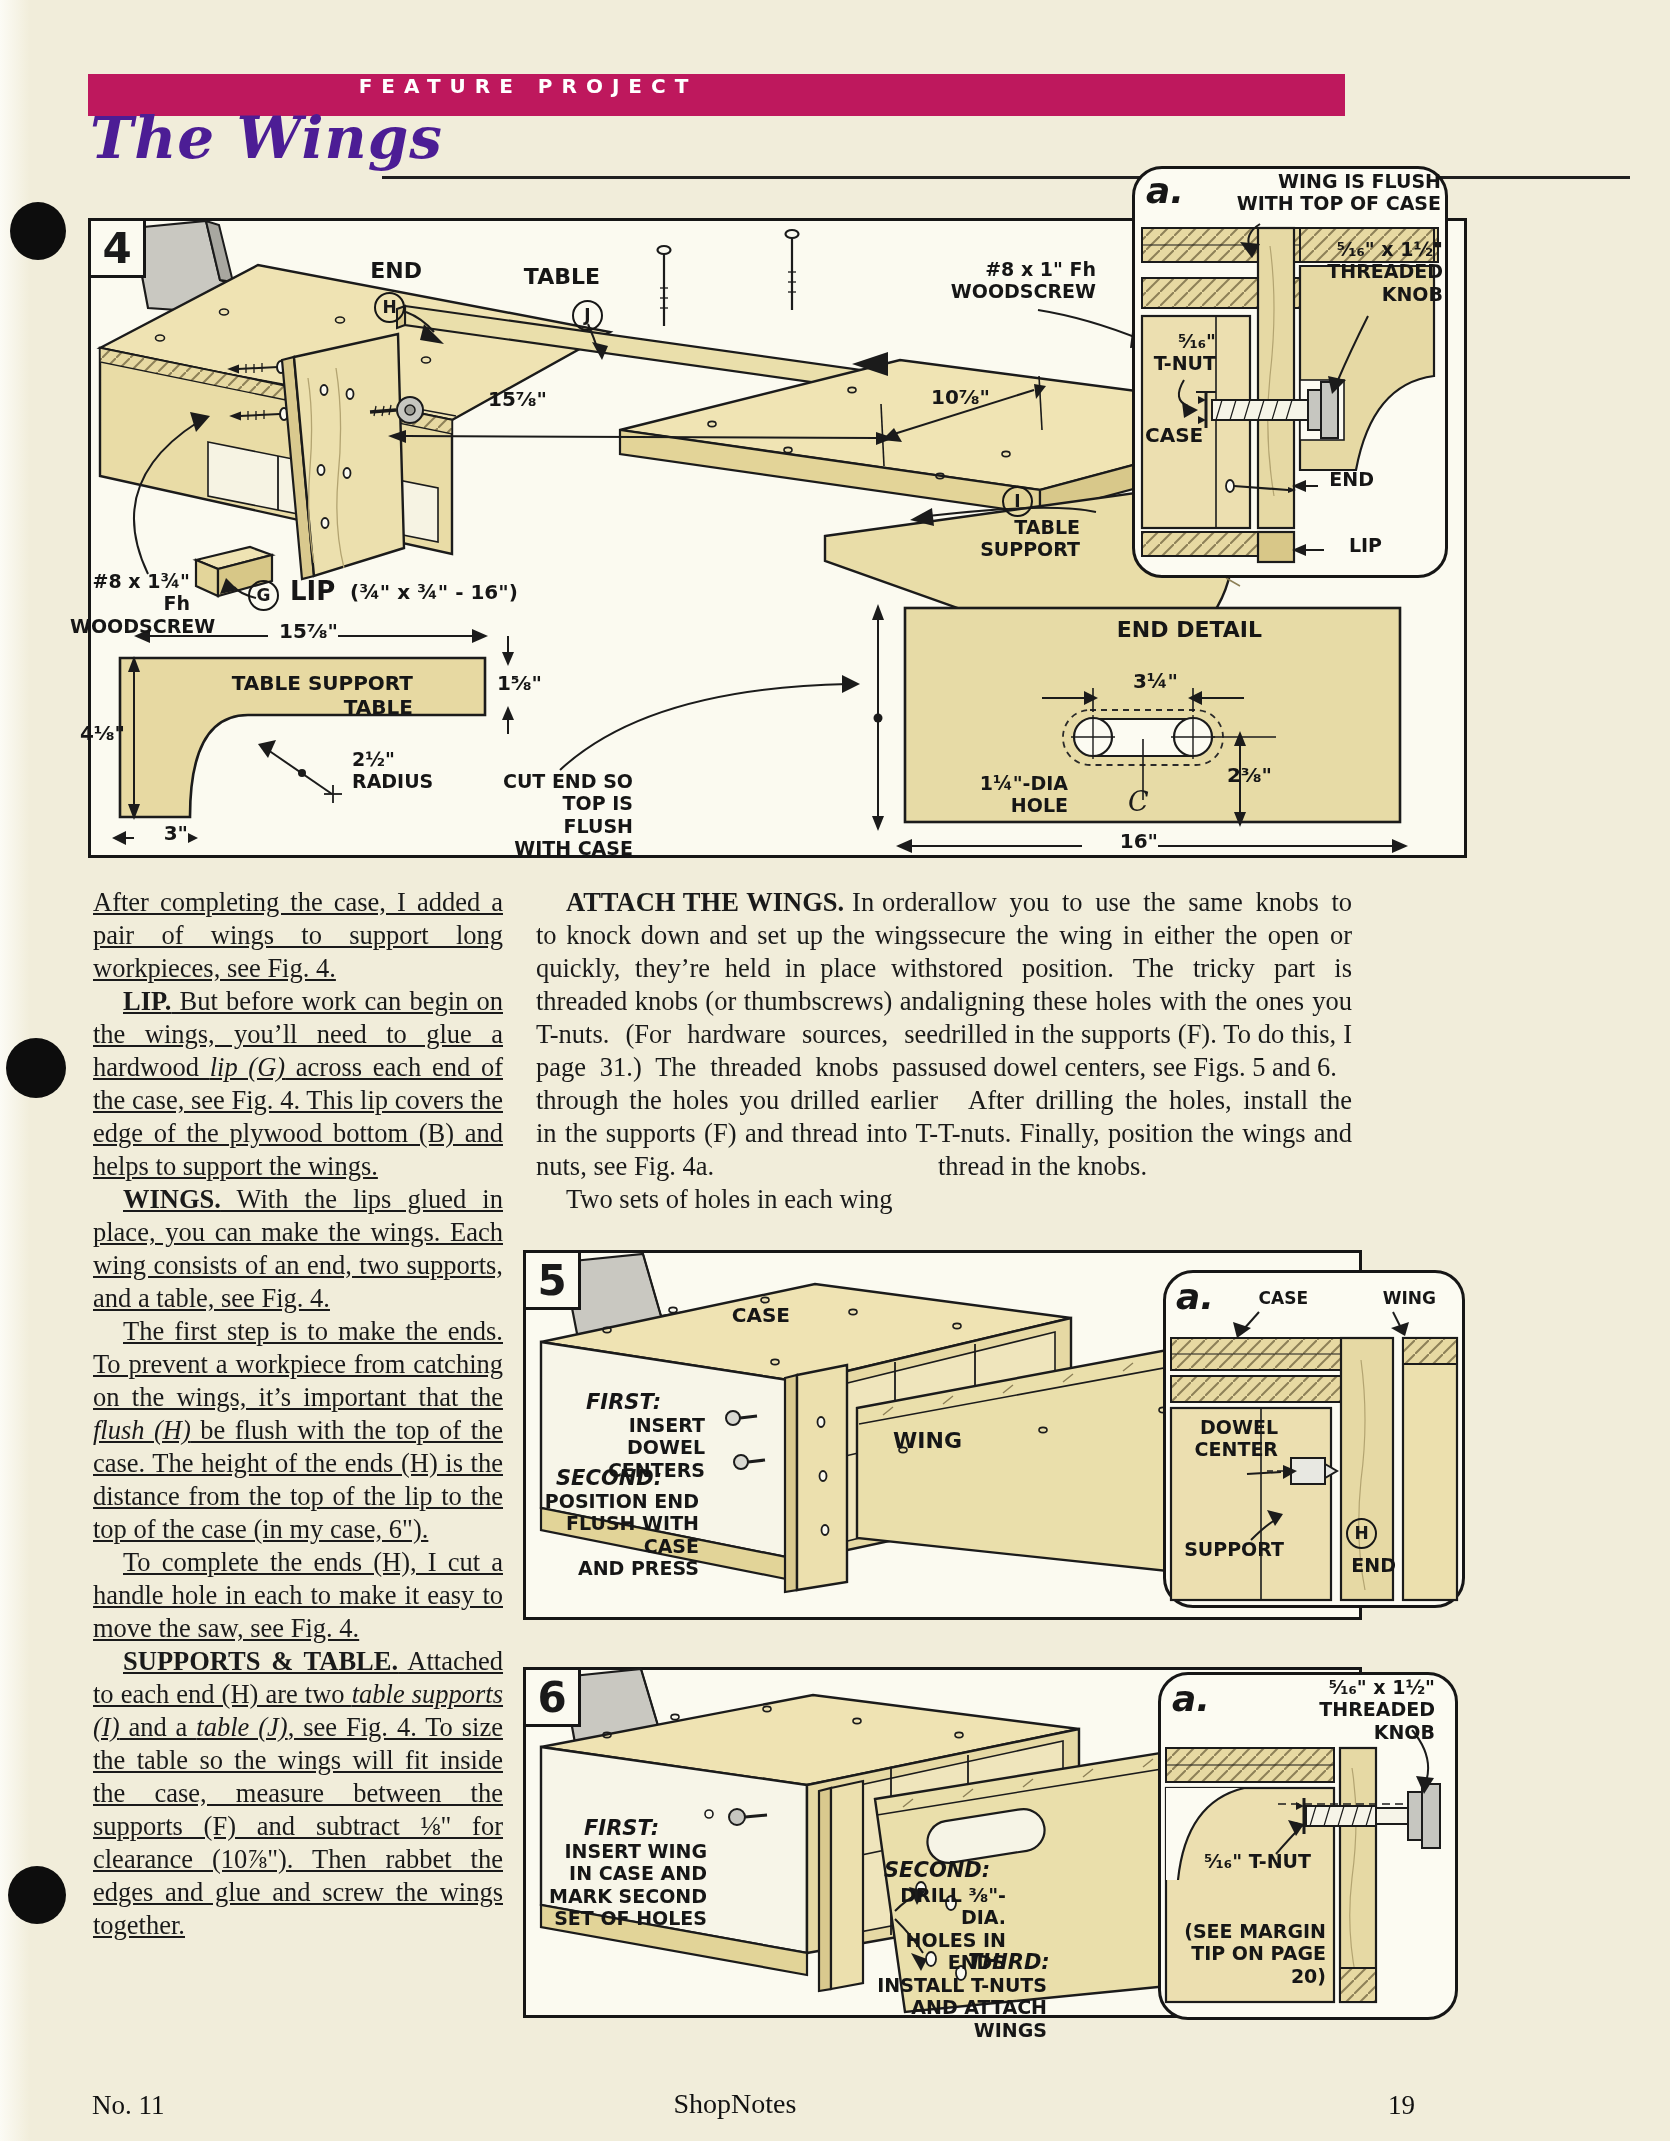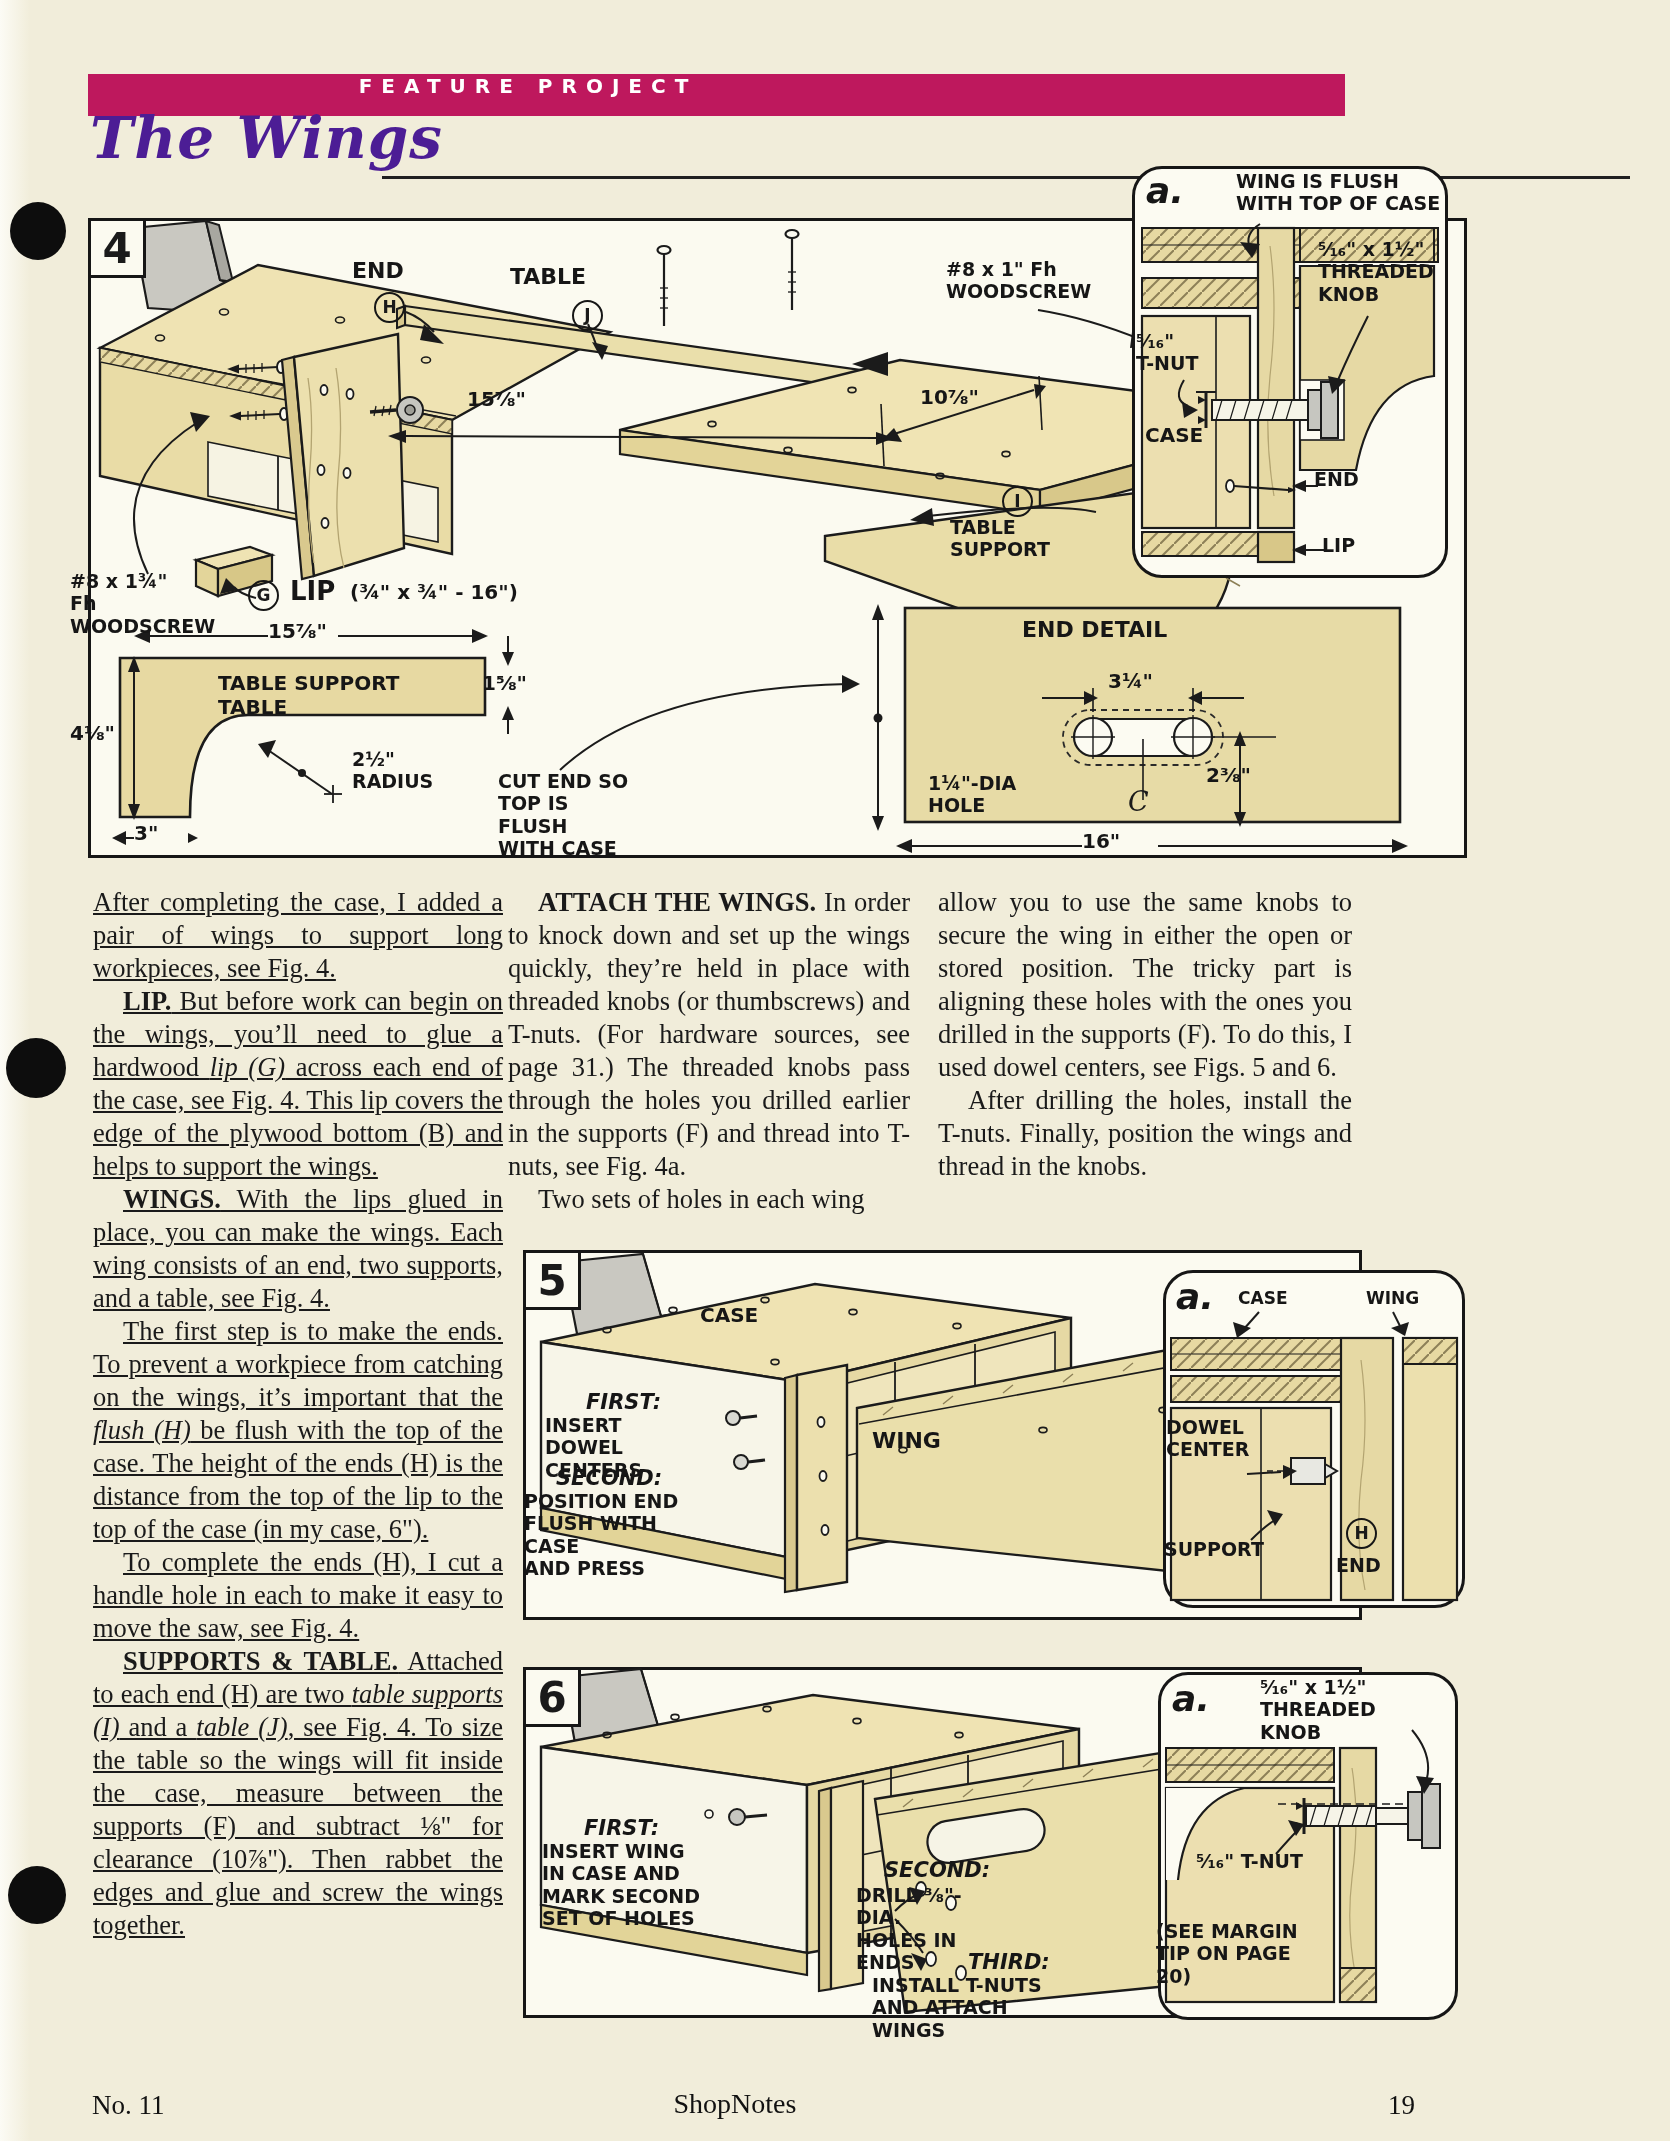--- a/index.html
+++ b/index.html
@@ -14,21 +14,21 @@
   .title{position:absolute;left:90px;top:104px;font:italic 700 58px "DejaVu Serif",serif;
         color:#4c1d95;letter-spacing:1px;}
   .rule{position:absolute;background:#202020;}
   .panel{position:absolute;background:#fbfaf0;border:3px solid #161616;}
   .dbox{position:absolute;background:#fcfbf2;border:3px solid #161616;border-radius:30px;}
   .numbox{position:absolute;width:52px;height:54px;background:#fbfaf0;border-right:3px solid #161616;
         border-bottom:3px solid #161616;font:700 42px "DejaVu Sans",sans-serif;
         display:flex;align-items:center;justify-content:center;}
   .art{position:absolute;}
   .lbl{position:absolute;font-family:"DejaVu Sans",sans-serif;font-weight:700;white-space:pre-line;
-        text-align:left;line-height:1.18;color:#161616;}
+        text-align:right;line-height:1.18;color:#161616;}
   .s17{font-size:17px}.s19{font-size:19px}.s20{font-size:20px}.s22{font-size:22px}
   .head{font-size:21px;text-align:left;font-style:italic;}
   .atag{font:italic 700 36px "DejaVu Sans",sans-serif;}
   .tl{text-align:left;}
   .pbg{background:#fbfaf0;}
   .col{position:absolute;text-align:justify;font-size:26.5px;line-height:33px;}
   .col p{margin:0;}
   .col .ind{text-indent:30px;}
   .col .b{font-weight:700;}
   .col .i{font-style:italic;}
@@ -336,21 +336,21 @@
   <div class="lbl s19" style="left:1322px;top:534px;width:60px;">LIP</div>
 
   <div class="col" style="left:93px;top:886px;width:410px;text-decoration:underline;">
       <p><span class="">After completing the case, I added a pair of wings to support long workpieces, see Fig. 4.</span></p>
       <p class="ind"><span class="b">LIP.</span><span class=""> But before work can begin on the wings, you’ll need to glue a hardwood </span><span class=" i">lip (G)</span><span class=""> across each end of the case, see Fig. 4. This lip covers the edge of the plywood bottom (B) and helps to support the wings.</span></p>
       <p class="ind"><span class="b">WINGS.</span><span class=""> With the lips glued in place, you can make the wings. Each wing consists of an end, two supports, and a table, see Fig. 4.</span></p>
       <p class="ind"><span class="">The first step is to make the ends. To prevent a workpiece from catching on the wings, it’s important that the </span><span class=" i">flush (H)</span><span class=""> be flush with the top of the case. The height of the ends (H) is the distance from the top of the lip to the top of the case (in my case, 6").</span></p>
       <p class="ind"><span class="">To complete the ends (H), I cut a handle hole in each to make it easy to move the saw, see Fig. 4.</span></p>
       <p class="ind"><span class="b">SUPPORTS &amp; TABLE.</span><span class=""> Attached to each end (H) are two </span><span class=" i">table supports (I)</span><span class=""> and a </span><span class=" i">table (J)</span><span class="">, see Fig. 4. To size the table so the wings will fit inside the case, measure between the supports (F) and subtract ⅛" for clearance (10⅞"). Then rabbet the edges and glue and screw the wings together.</span></p>
     </div>
-  <div class="col" style="left:508px;top:886px;width:402px;">
+  <div class="col" style="left:536px;top:886px;width:402px;">
       <p class="ind"><span class="b">ATTACH THE WINGS.</span><span class=""> In order to knock down and set up the wings quickly, they’re held in place with threaded knobs (or thumbscrews) and T-nuts. (For hardware sources, see page 31.) The threaded knobs pass through the holes you drilled earlier in the supports (F) and thread into T-nuts, see Fig. 4a.</span></p>
       <p class="ind"><span class="">Two sets of holes in each wing</span></p>
     </div>
   <div class="col" style="left:938px;top:886px;width:414px;">
       <p><span class="">allow you to use the same knobs to secure the wing in either the open or stored position. The tricky part is aligning these holes with the ones you drilled in the supports (F). To do this, I used dowel centers, see Figs. 5 and 6.</span></p>
       <p class="ind"><span class="">After drilling the holes, install the T-nuts. Finally, position the wings and thread in the knobs.</span></p>
     </div>
 
   <div class="panel" style="left:523px;top:1250px;width:833px;height:364px;"></div>
   <svg class="art" style="left:523px;top:1250px;" width="839" height="370" viewBox="0 0 839 370">

